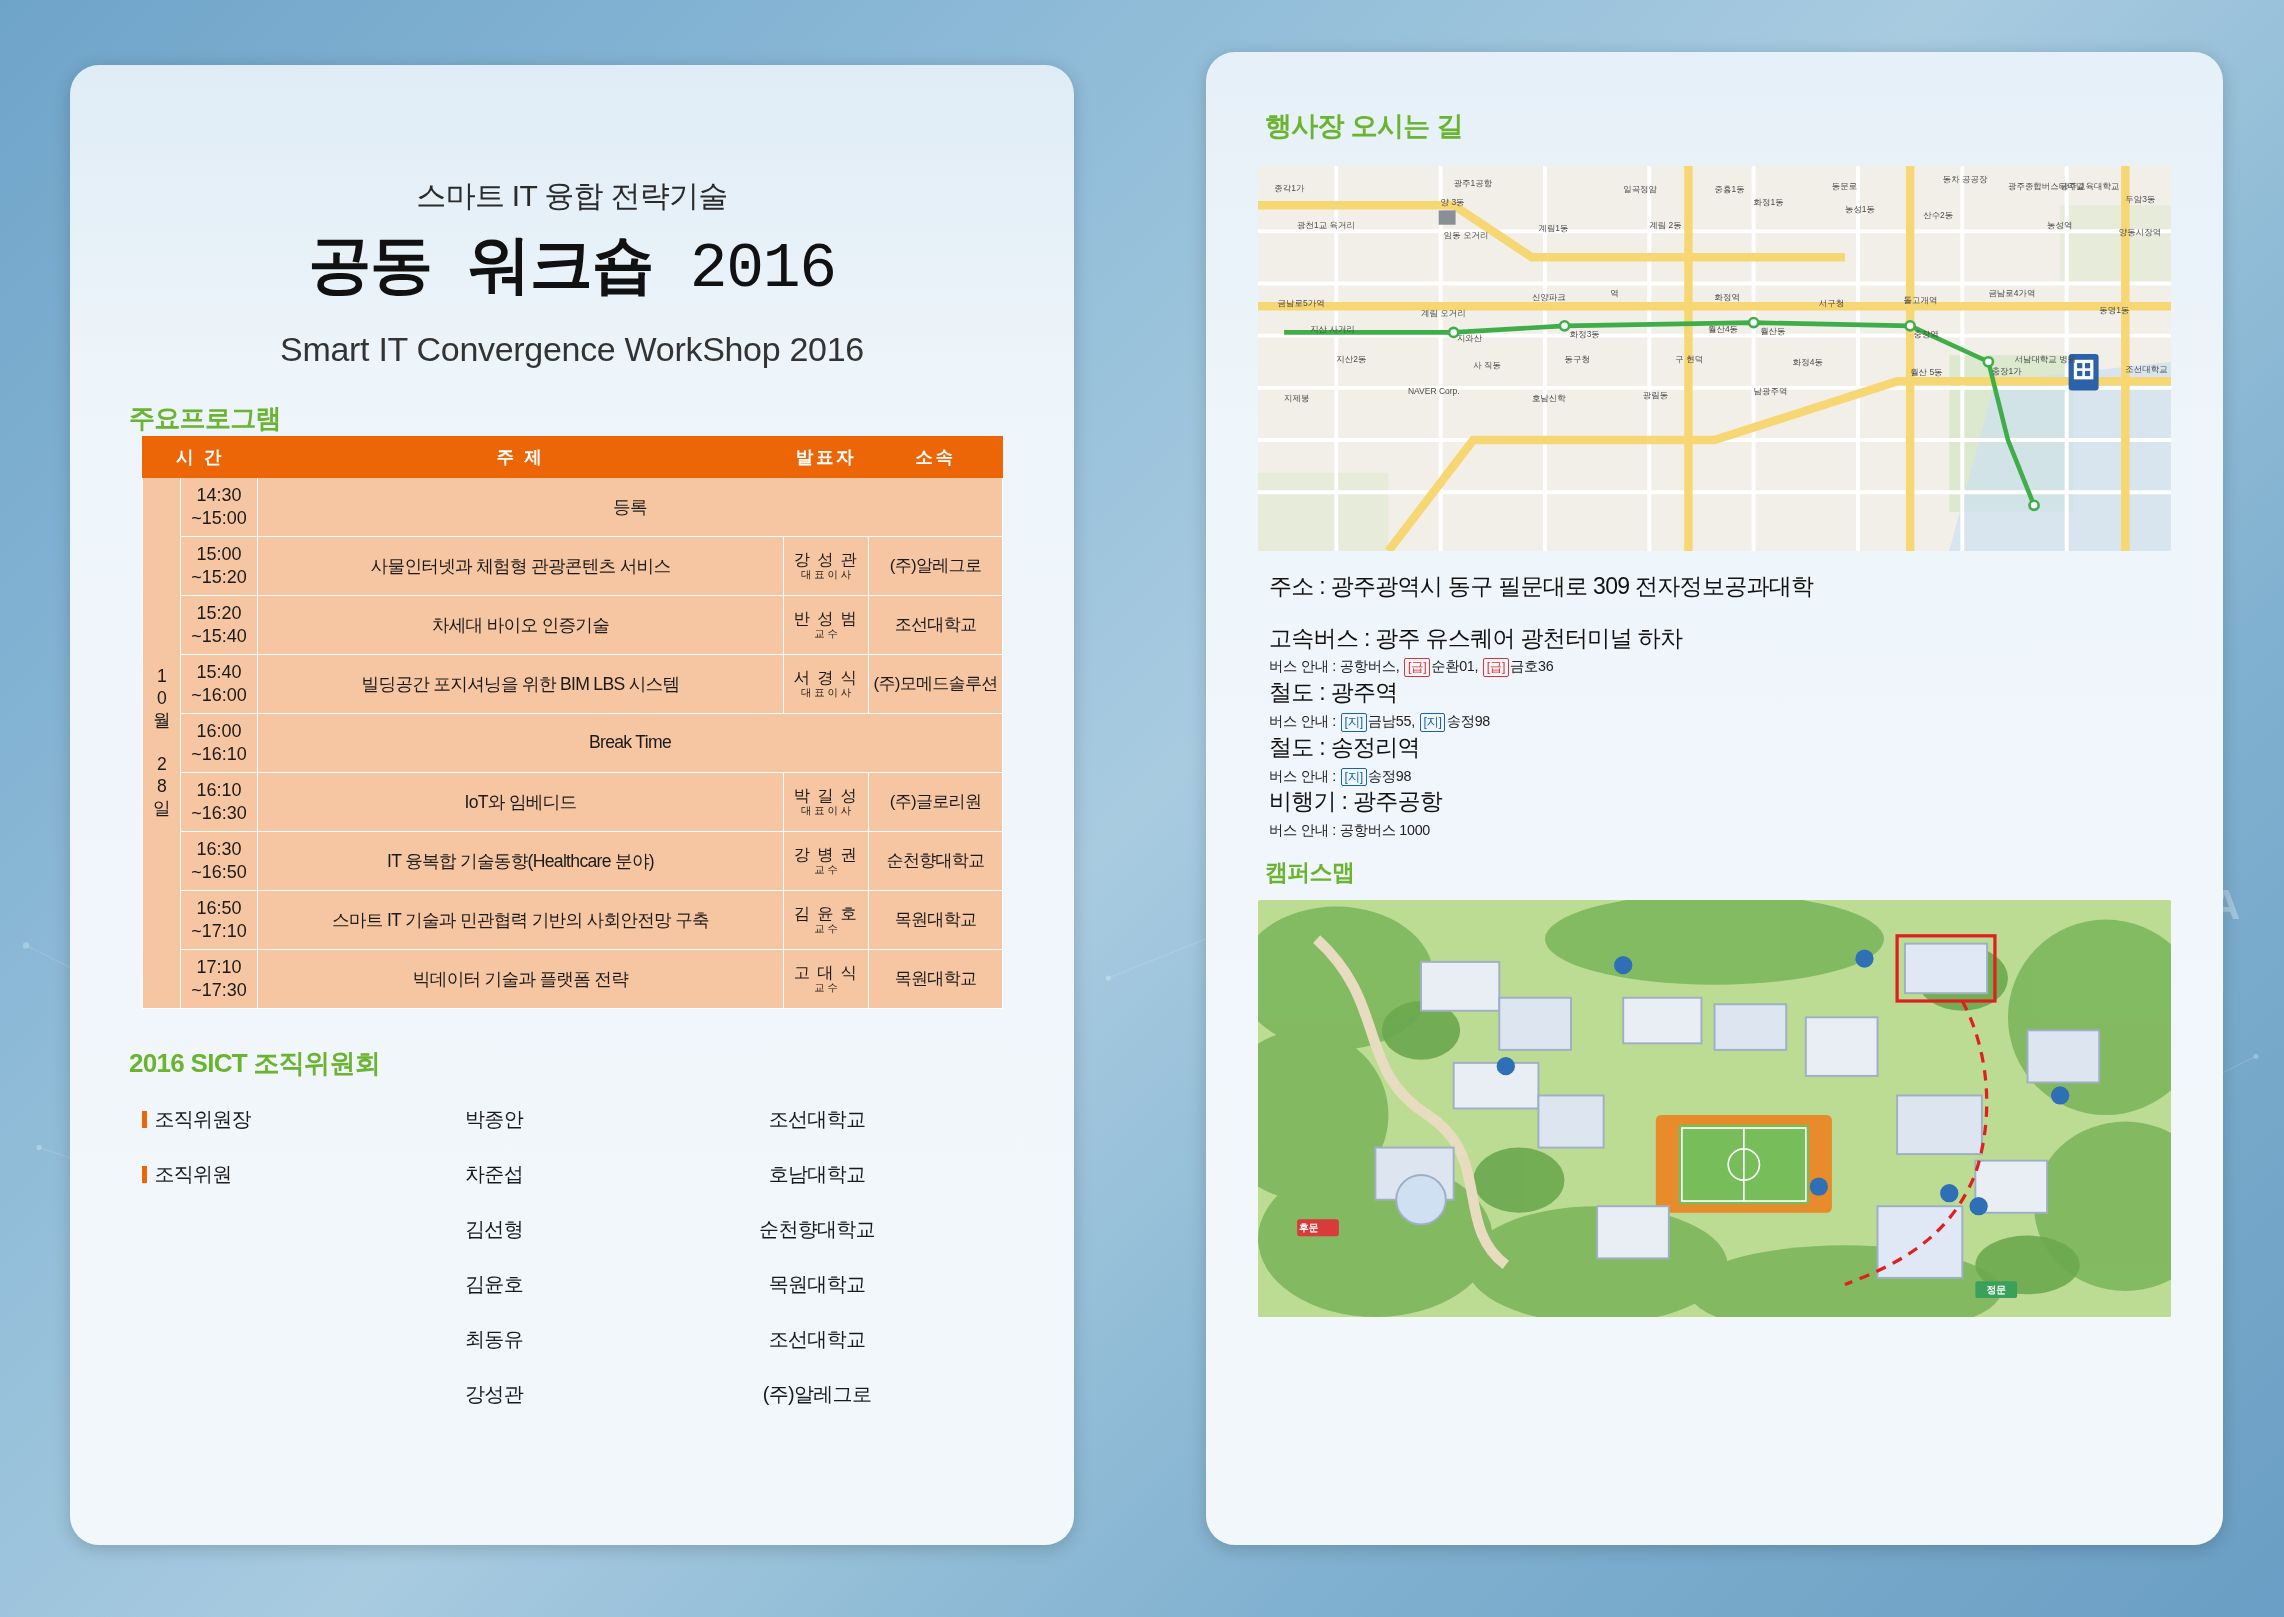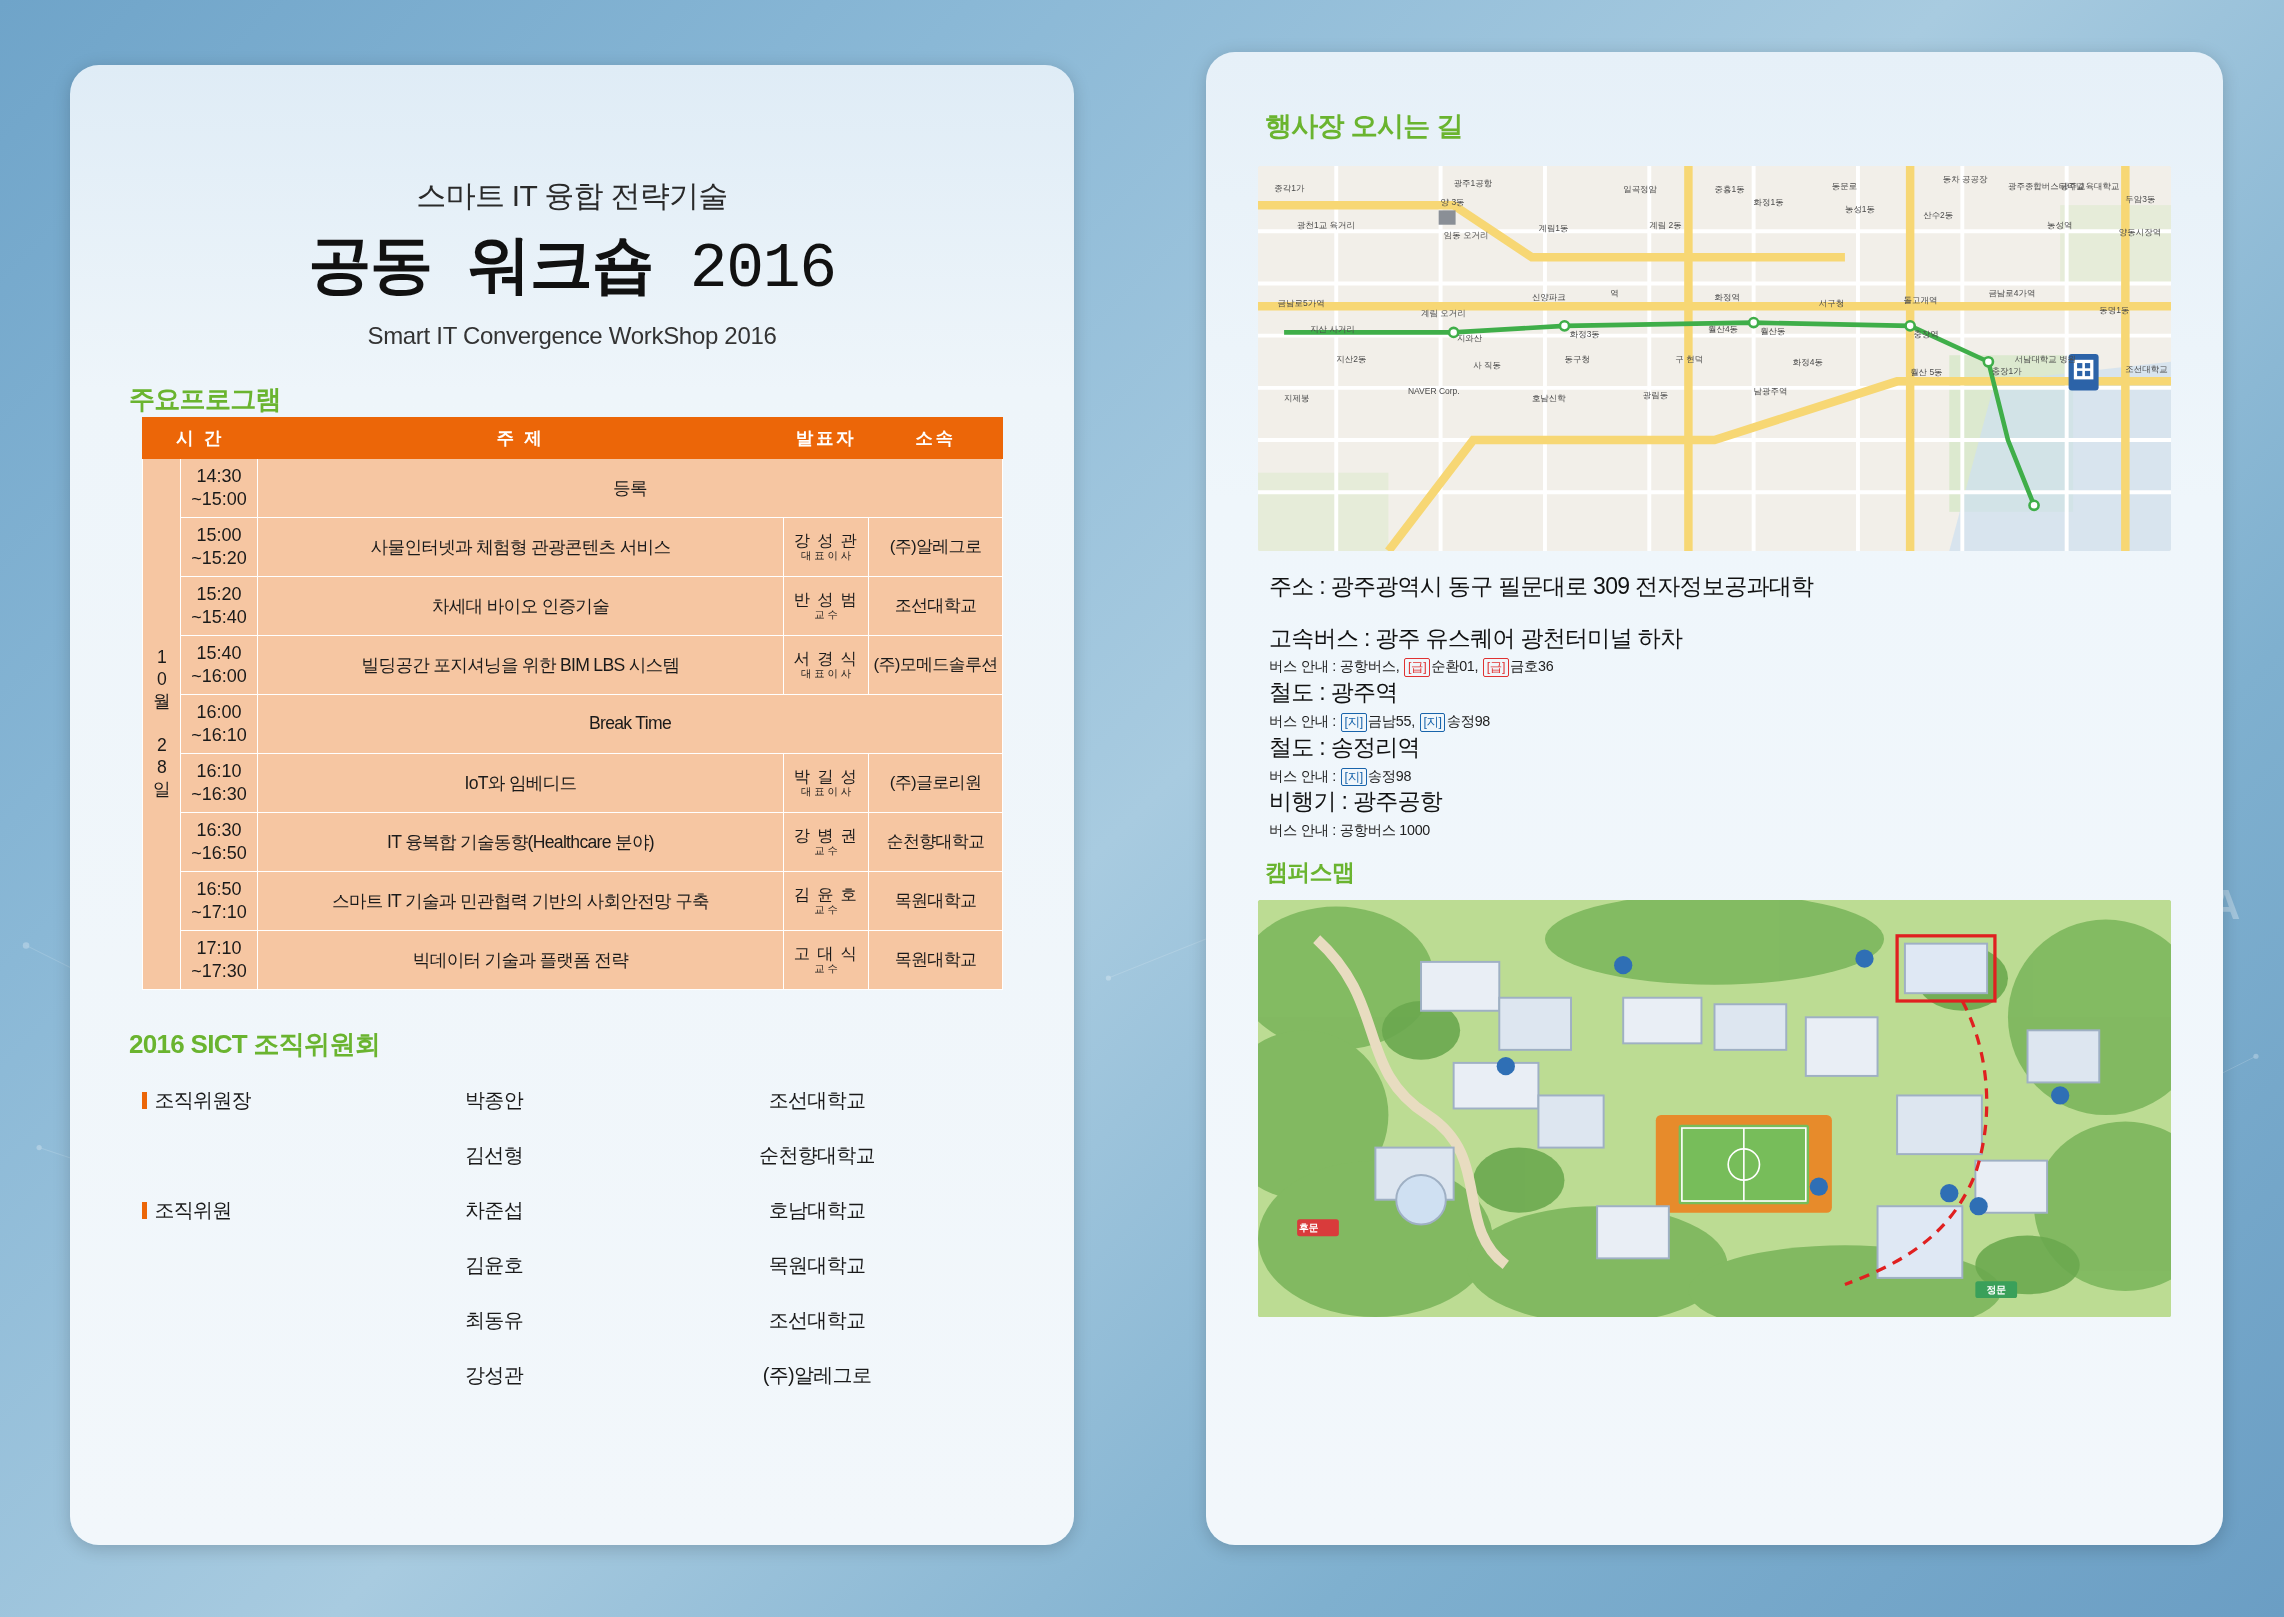--- a/index.html
+++ b/index.html
@@ -37,21 +37,21 @@
   .page-left  { left: 70px;  top: 65px; width: 1004px; height: 1480px;
     background: linear-gradient(180deg,#dfecf6 0%, #eef5fa 22%, #f2f7fb 100%); }
   .page-right { left: 1206px; top: 52px;  width: 1017px; height: 1493px;
     background: linear-gradient(180deg,#e6f0f8 0%, #eff6fb 30%, #f2f7fb 100%); }
 
   
   .title-block { text-align: center; margin-top: 111px; }
   .t-sub1 { font-size: 30px; color: #2a2a2a; letter-spacing: -0.7px; }
   .t-main { font-size: 63px; font-weight: bold; color: #111; margin-top: 5.2px; letter-spacing: -1.3px; font-family: Liberation Mono, monospace; }
   .t-main .year { font-weight: normal; }
-  .t-sub2 { font-size: 24px; color: #333; margin-top: 14px; letter-spacing: -0.3px; }
+  .t-sub2 { font-size: 34px; color: #333; margin-top: 22px; letter-spacing: -0.3px; }
 
   .sec-head {
     color: #6ab42f; font-size: 26px; font-weight: bold;
     margin: 32px 0 0 59px; letter-spacing: -0.7px;
   }
   .sub-head {
     font-size: 21px; color: #1b1b1b; font-weight: bold;
     margin: 17px 0 9px 72px; letter-spacing: -0.7px;
   }
 
@@ -276,32 +276,32 @@
       <div class="org-row">
         <div class="org-role">
           <span class="bar"></span>
           <span>조직위원장</span>
         </div>
         <div class="org-name">박종안</div>
         <div class="org-univ">조선대학교</div>
       </div>
       <div class="org-row">
         <div class="org-role">
-          <span></span>
-        </div>
-        <div class="org-name">김선형</div>
-        <div class="org-univ">순천향대학교</div>
-      </div>
-      <div class="org-row">
-        <div class="org-role">
           <span class="bar"></span>
           <span>조직위원</span>
         </div>
         <div class="org-name">차준섭</div>
         <div class="org-univ">호남대학교</div>
+      </div>
+      <div class="org-row">
+        <div class="org-role">
+          <span></span>
+        </div>
+        <div class="org-name">김선형</div>
+        <div class="org-univ">순천향대학교</div>
       </div>
       <div class="org-row">
         <div class="org-role">
           <span></span>
         </div>
         <div class="org-name">김윤호</div>
         <div class="org-univ">목원대학교</div>
       </div>
       <div class="org-row">
         <div class="org-role">

